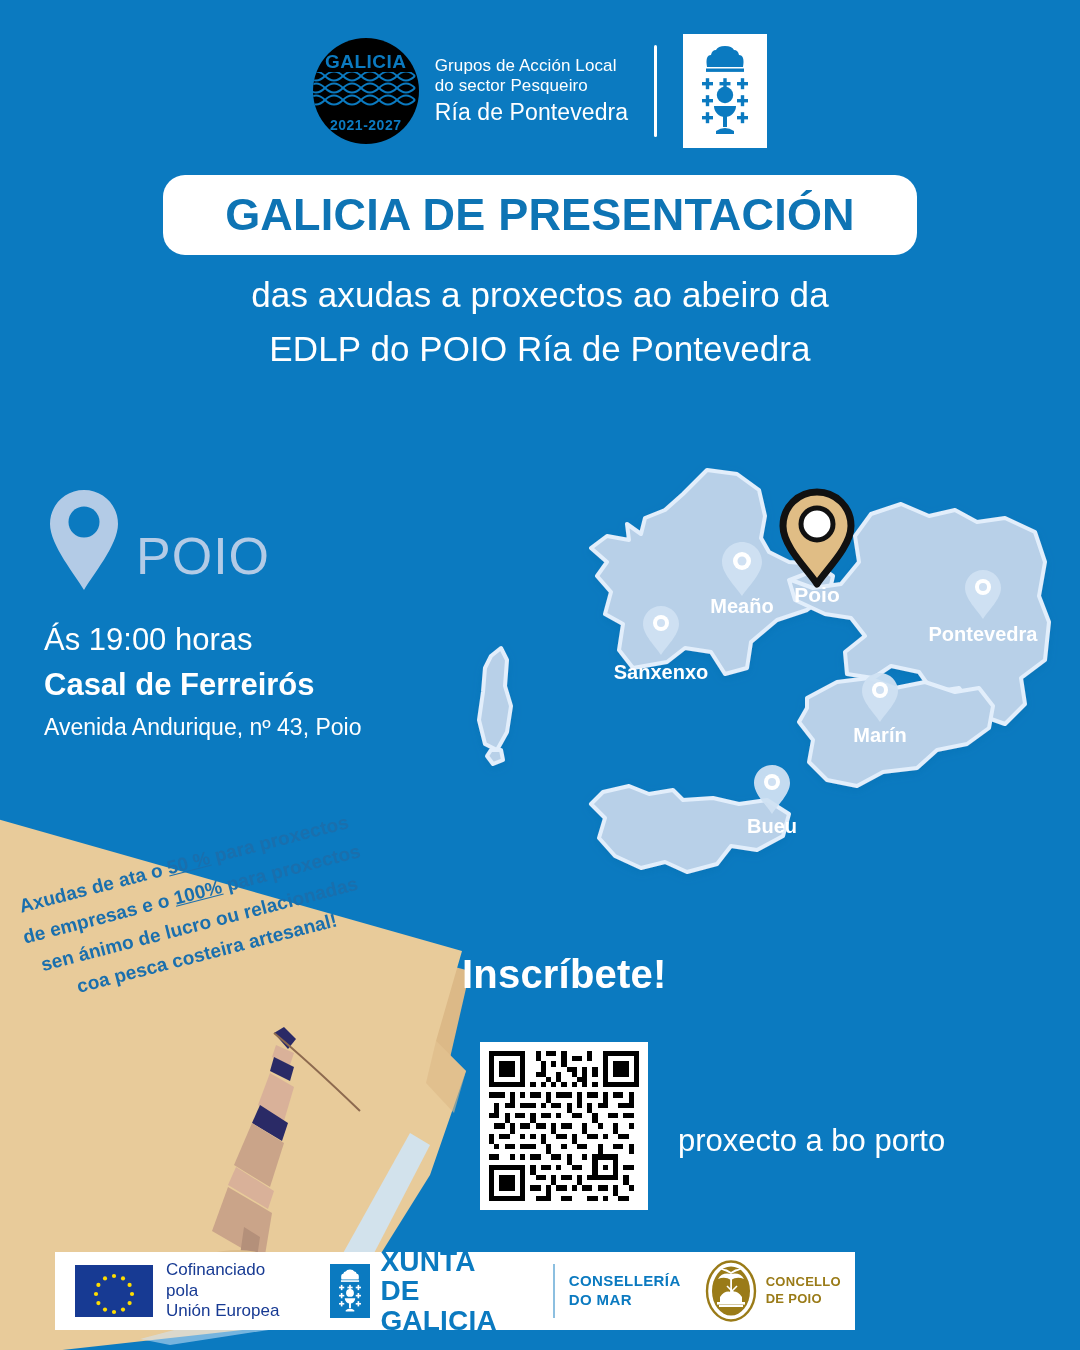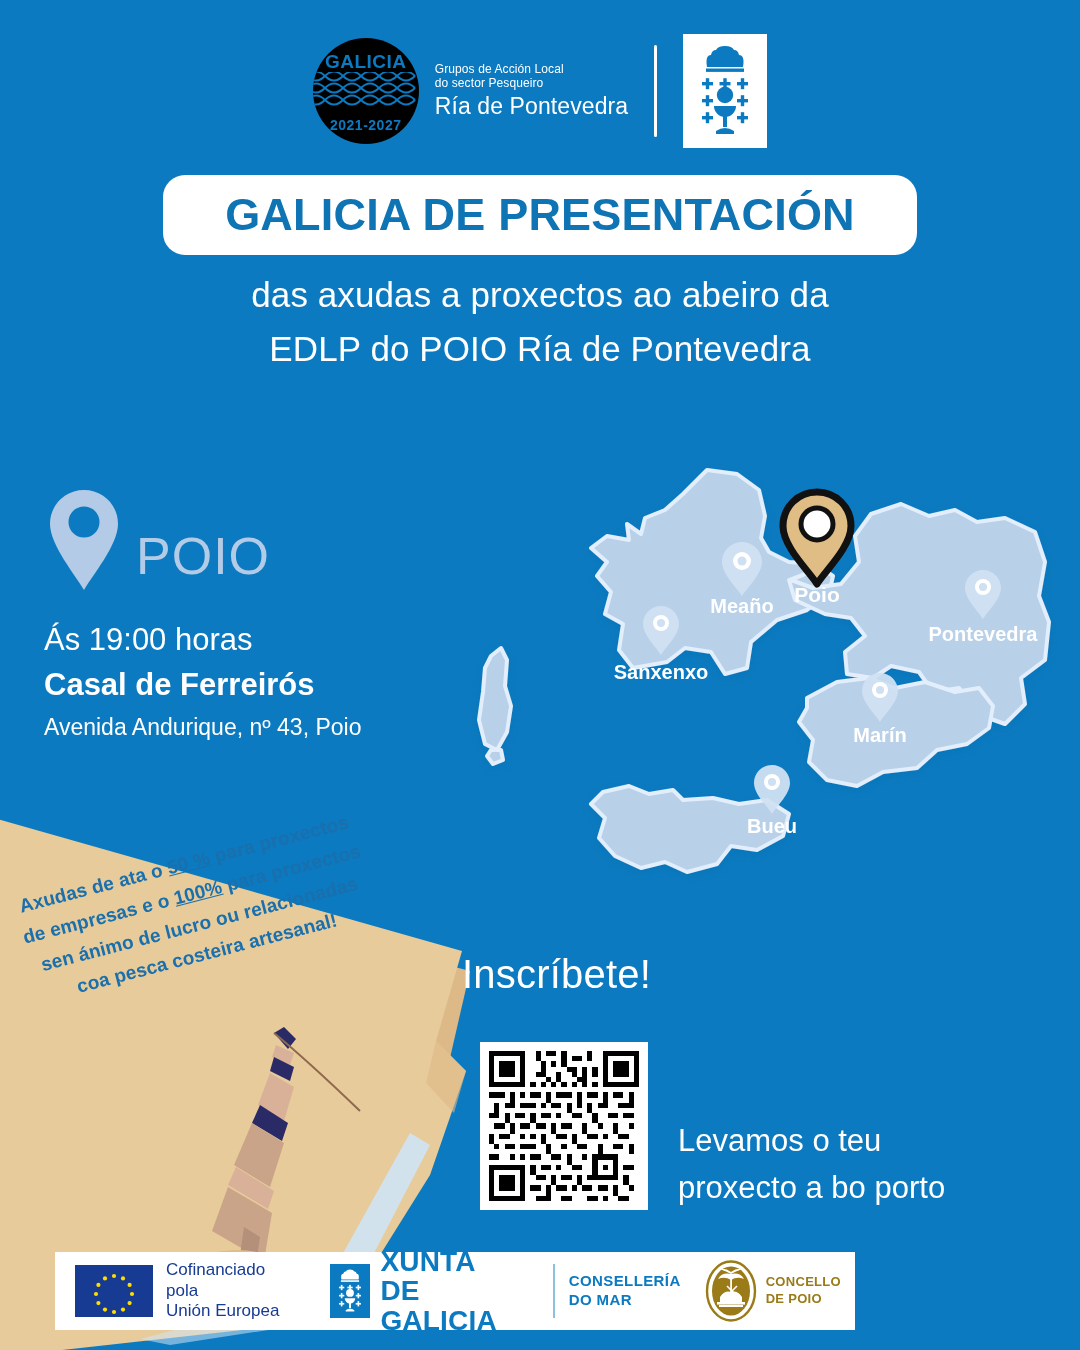--- a/index.html
+++ b/index.html
@@ -26,21 +26,21 @@
     background: #000000; flex: none; overflow: hidden;
   }
   .galp-circle .gc-text {
     position: absolute; left: 0; width: 100%; text-align: center;
     color: #0b7ac0; font-weight: 600; letter-spacing: .5px;
   }
   .galp-circle .gc-title { top: 13px; font-size: 19px; }
   .galp-circle .gc-years { bottom: 11px; font-size: 14px; }
   .galp-circle .gc-net { position: absolute; left: 0; top: 34px; width: 106px; height: 40px; }
   .galp-words { color: #ffffff; line-height: 1.18; }
-  .galp-words .gw-small { font-size: 12px; font-weight: 400; letter-spacing: .1px; }
+  .galp-words .gw-small { font-size: 17px; font-weight: 400; letter-spacing: .1px; }
   .galp-words .gw-big { font-size: 23px; font-weight: 400; margin-top: 3px; letter-spacing: .1px; }
   .logo-divider { width: 3px; height: 92px; background: #ffffff; border-radius: 2px; }
   .xunta-emblem {
     width: 84px; height: 114px; background: #ffffff; flex: none;
     display: flex; align-items: center; justify-content: center;
   }
 
   
   .title-pill {
     position: absolute; left: 163px; top: 175px; width: 754px; height: 80px;
@@ -83,21 +83,21 @@
     position: absolute; left: 6px; top: 895px; width: 360px;
     transform: rotate(-14.5deg); transform-origin: left top;
     color: #1a6fad; font-size: 19px; font-weight: 600; line-height: 1.62;
     text-align: center; letter-spacing: .1px;
   }
   .card-text u { text-decoration: underline; font-weight: 800; }
 
   
   .inscribete {
     position: absolute; left: 462px; top: 952px;
-    color: #ffffff; font-size: 40px; font-weight: 400; letter-spacing: .2px;
+    color: #ffffff; font-size: 40px; font-weight: 700; letter-spacing: .2px;
   }
   .qr-box {
     position: absolute; left: 480px; top: 1042px; width: 168px; height: 168px;
     background: #ffffff; padding: 9px;
   }
   .qr-box svg { display: block; width: 100%; height: 100%; }
   .tagline {
     position: absolute; left: 678px; top: 1118px; width: 340px;
     color: #ffffff; font-size: 31px; font-weight: 400; line-height: 1.5;
   }
@@ -456,21 +456,20 @@
         <path d="M9 28h3v1h-3z"></path>
           <path d="M14 28h2v1h-2z"></path>
           <path d="M19 28h2v1h-2z"></path>
           <path d="M22 28h1v1h-1z"></path>
         <path d="M25 28h2v1h-2z"></path>
       </g>
     </svg>
   </div>
 
   <div class="tagline">
-    <div>Levamos o teu</div>
     <div>proxecto a bo porto</div>
   </div>
 
   <div class="footer-bar">
 
     <div class="eu-block">
       <div class="eu-flag">
         <svg width="78" height="52" viewBox="0 0 78 52">
           <rect width="78" height="52" fill="#173a93"></rect>
           <g fill="#ffdd00">

